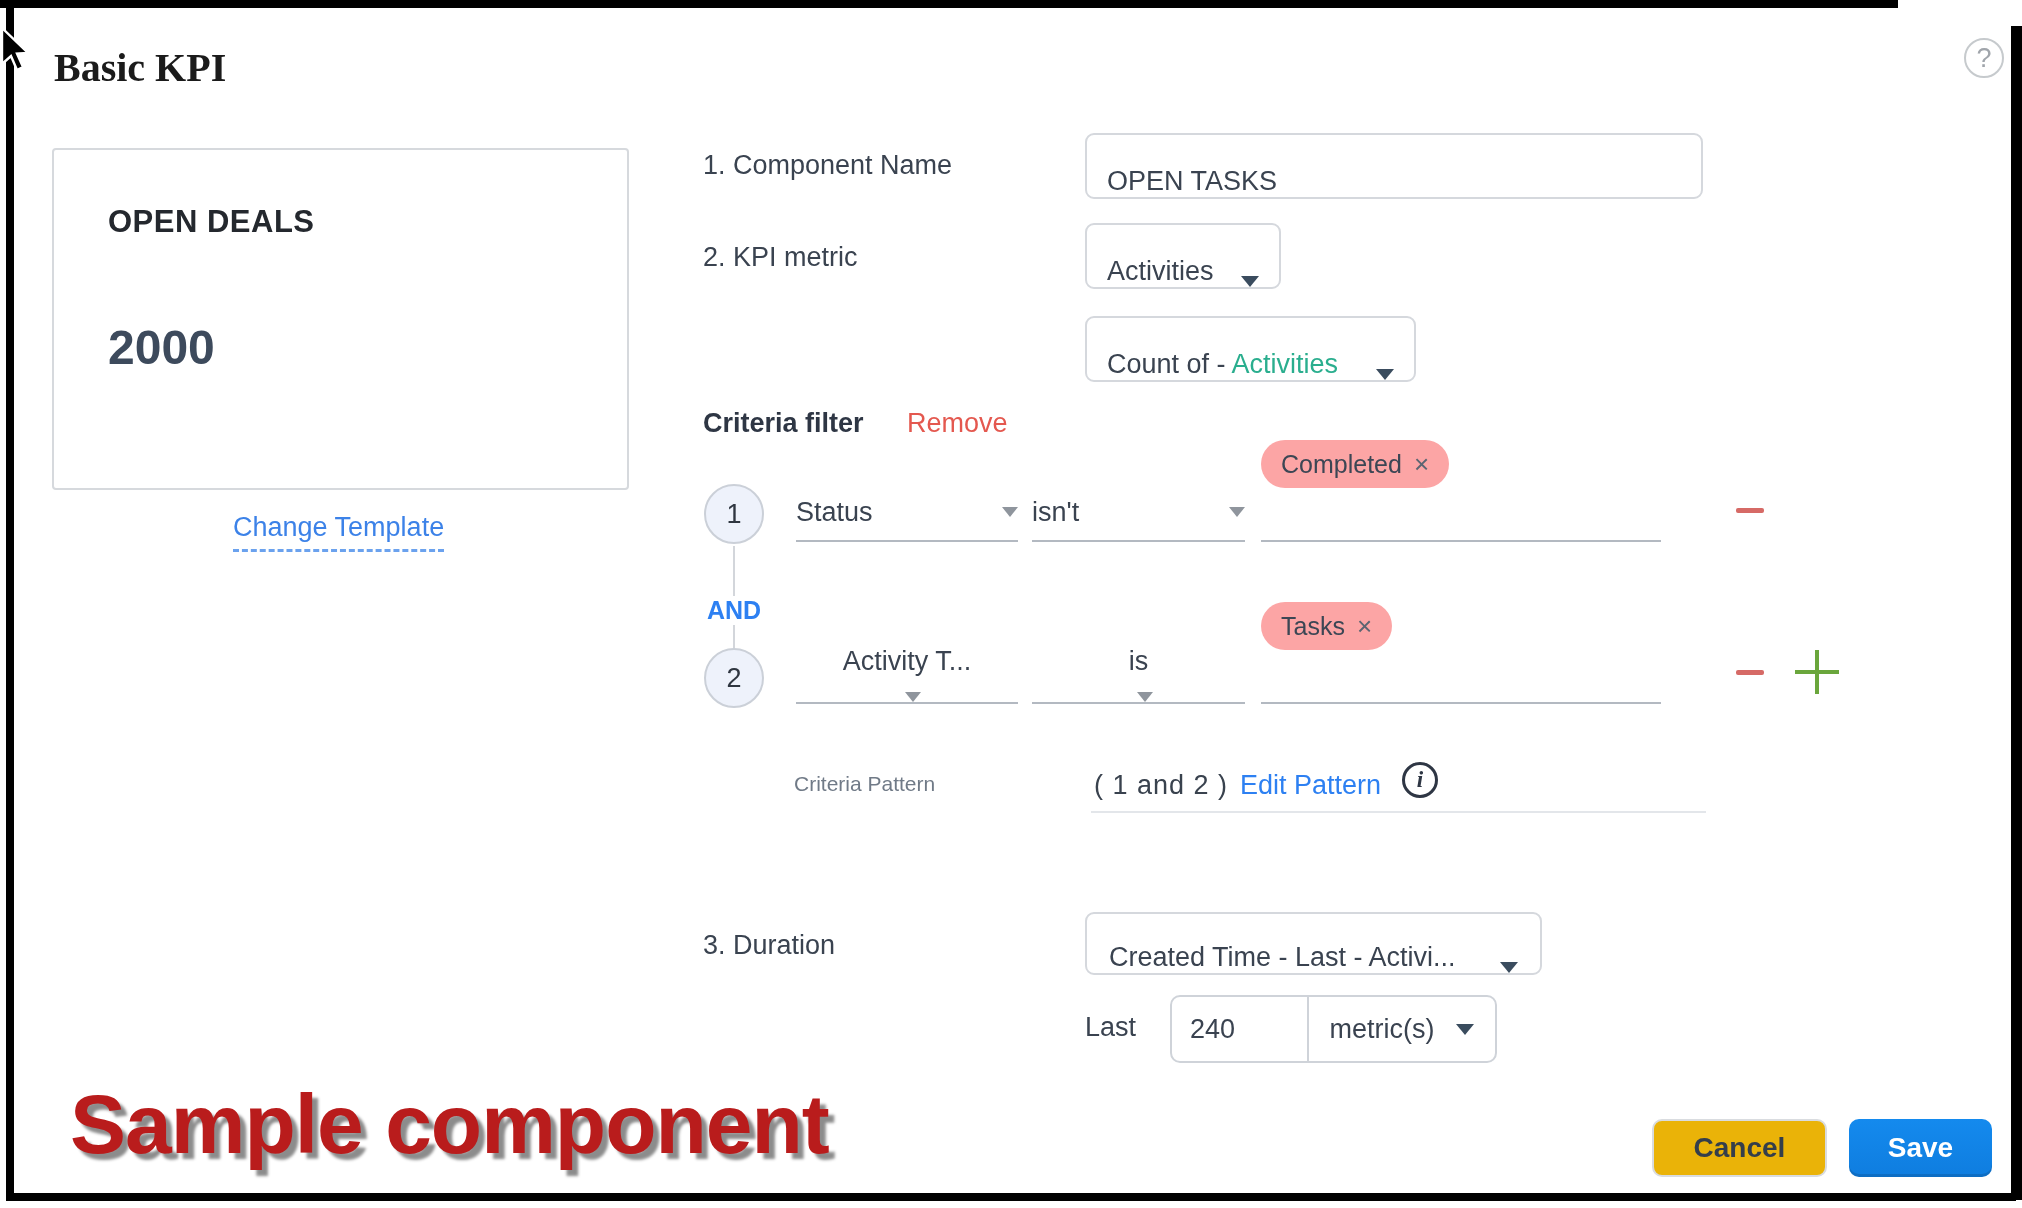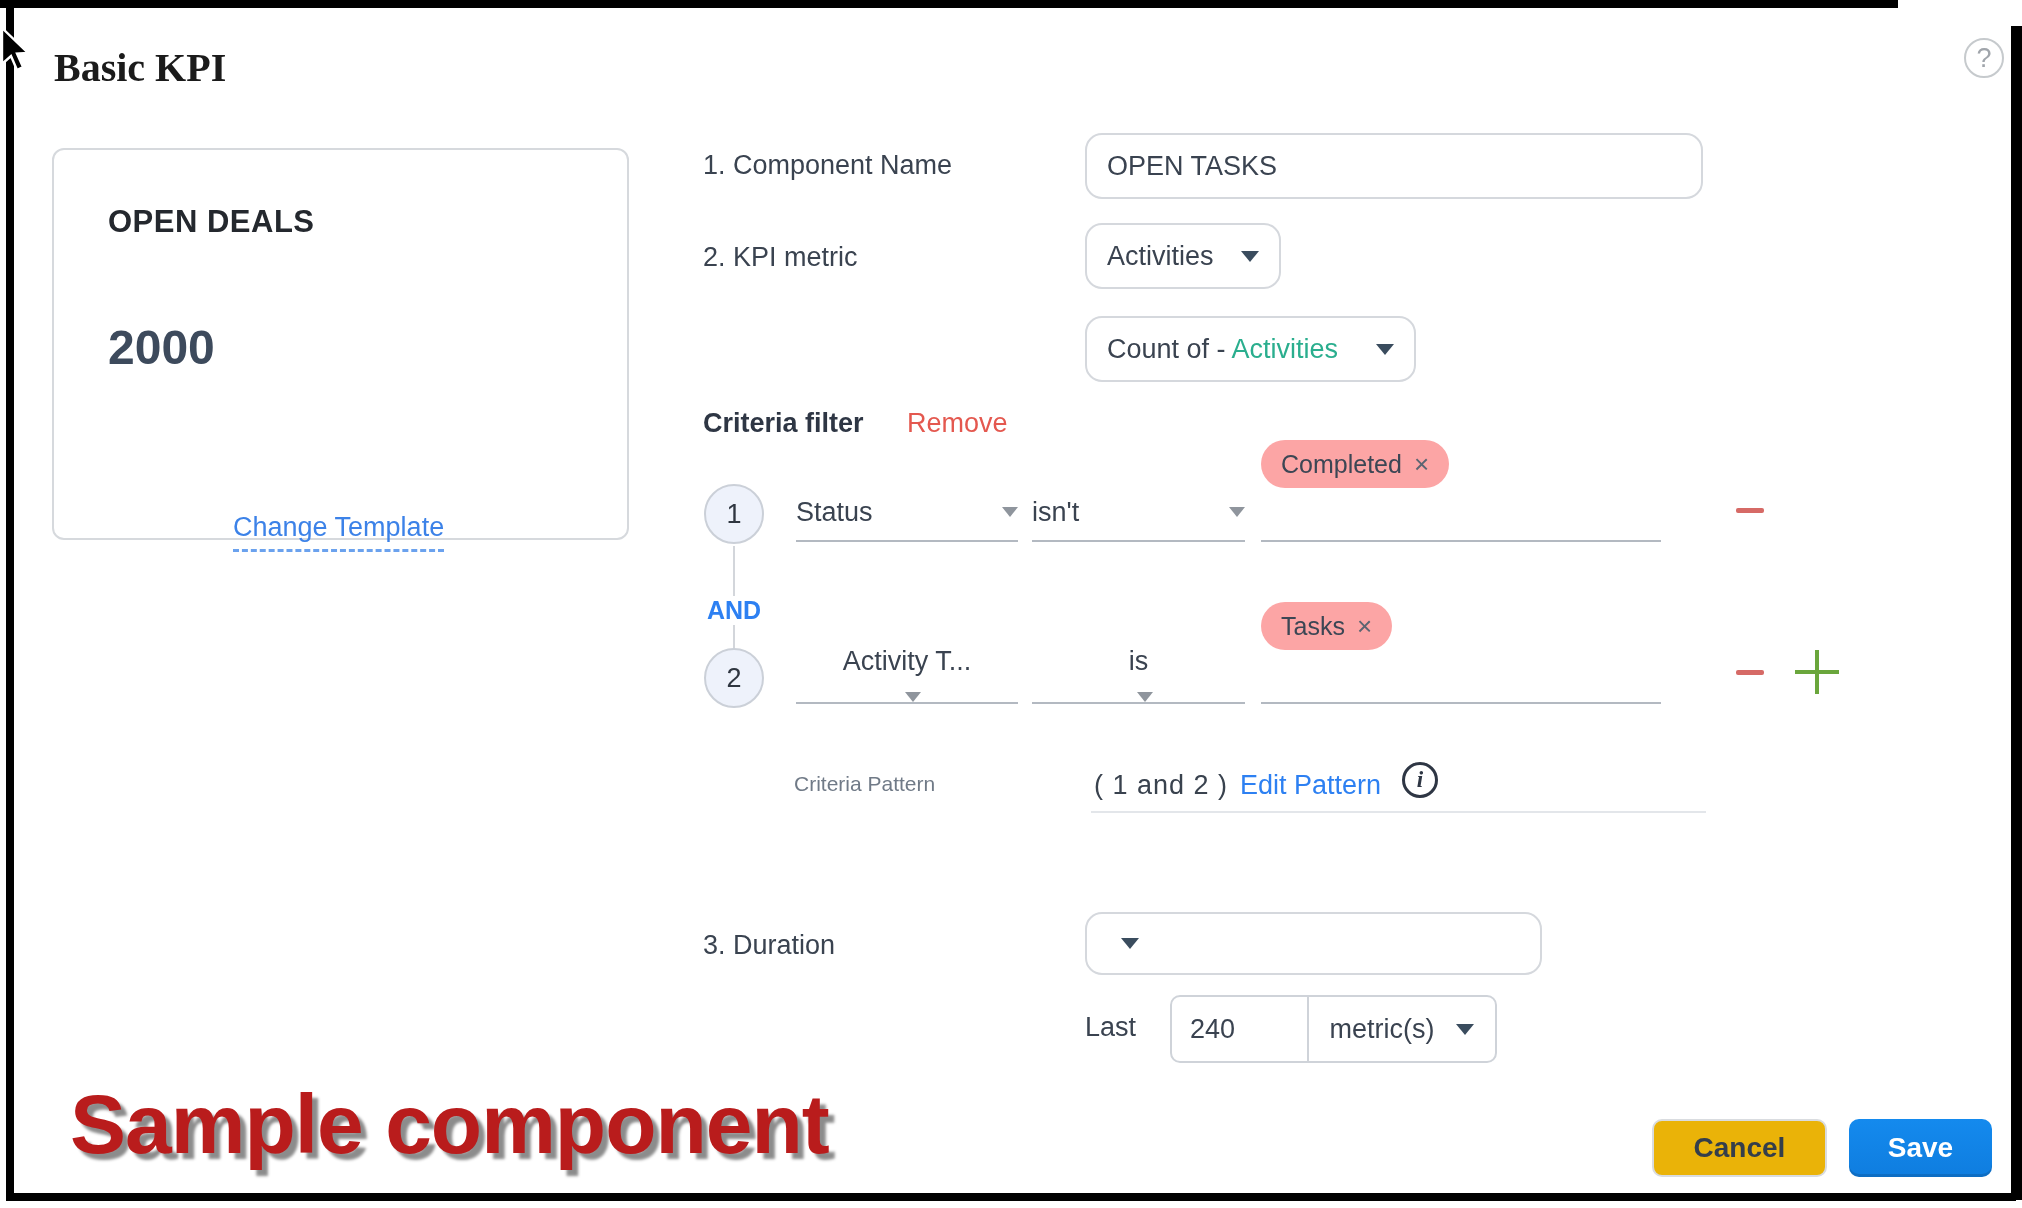--- a/index.html
+++ b/index.html
@@ -22,22 +22,22 @@
     font-size:40px; font-weight:bold; color:#1b1b1b;font-family:Liberation Serif, serif;
   }
   .help-btn {
     position:absolute; left:1964px; top:38px; width:40px; height:40px;
     border:2px solid #c6cacd; border-radius:50%; color:#a0a5ab;
     font-size:27px; display:flex; align-items:center; justify-content:center;
   }
 
   
   .preview-card {
-    position:absolute; left:52px; top:148px; width:577px; height:392px;
-    border:2px solid #d6d9dd; border-radius:12px; background:#fff;
+    position:absolute; left:52px; top:148px; width:577px; height:342px;
+    border:2px solid #d6d9dd; border-radius:4px; background:#fff;
   }
   .preview-title {
     position:absolute; left:54px; top:54px;
     font-size:31px; font-weight:bold; color:#24282e; letter-spacing:0.5px;
   }
   .preview-value {
     position:absolute; left:54px; top:170px;
     font-size:48px; font-weight:bold; color:#3d4a5c;
   }
   .change-template {
@@ -48,22 +48,22 @@
   
   .flabel { position:absolute; left:703px; font-size:27px; color:#3a4350; }
   .lbl-name    { top:150px; }
   .lbl-metric  { top:242px; }
   .lbl-criteria{ top:408px; font-weight:bold; color:#2e3644; }
   .lbl-duration{ top:930px; }
   .remove-link { position:absolute; left:907px; top:408px; font-size:27px; color:#e4584f; cursor:pointer; }
 
   
   .box {
-    position:absolute; background:#fff; border:2px solid #d5d8dd; border-radius:17px;
-    display:flex; align-items:center; font-size:27px; color:#3a4350;
+    position:absolute; background:#fff; border:2px solid #d5d8dd; border-radius:9px;
+    display:flex; align-items:flex-end; font-size:27px; color:#3a4350;
   }
   .name-input   { left:1085px; top:133px; width:618px; height:66px; padding:0 20px; }
   .metric-select{ left:1085px; top:223px; width:196px; height:66px; padding:0 20px; justify-content:space-between; cursor:pointer; }
   .agg-select   { left:1085px; top:316px; width:331px; height:66px; padding:0 20px; justify-content:space-between; cursor:pointer; }
   .dur-select   { left:1085px; top:912px; width:457px; height:63px; padding:0 22px; justify-content:space-between; cursor:pointer; }
   .teal { color:#2aae8e; }
 
   .caret { width:0; height:0; border-left:9px solid transparent; border-right:9px solid transparent; border-top:11px solid #3a4c5e; flex:none; margin-left:12px; }
   .caret-gray { border-left-width:8px; border-right-width:8px; border-top:10px solid #8f959d; }
 
@@ -213,20 +213,21 @@
 
 <div class="pattern-label">Criteria Pattern</div>
 <div class="pattern-line"></div>
 <div class="pattern-value">( 1 and 2 )</div>
 <div class="edit-pattern">Edit Pattern</div>
 <div class="info-icon">
     <span>i</span>
   </div>
 
 <div class="box dur-select">
+  <span>Created Time - Last - Activi...</span>
   <span class="caret"></span>
 </div>
 <div class="last-label">Last</div>
 <div class="last-combo">
   <div class="last-num">
     <span>240</span>
   </div>
   <div class="last-unit">
     <span>metric(s)</span>
     <span class="caret"></span>

